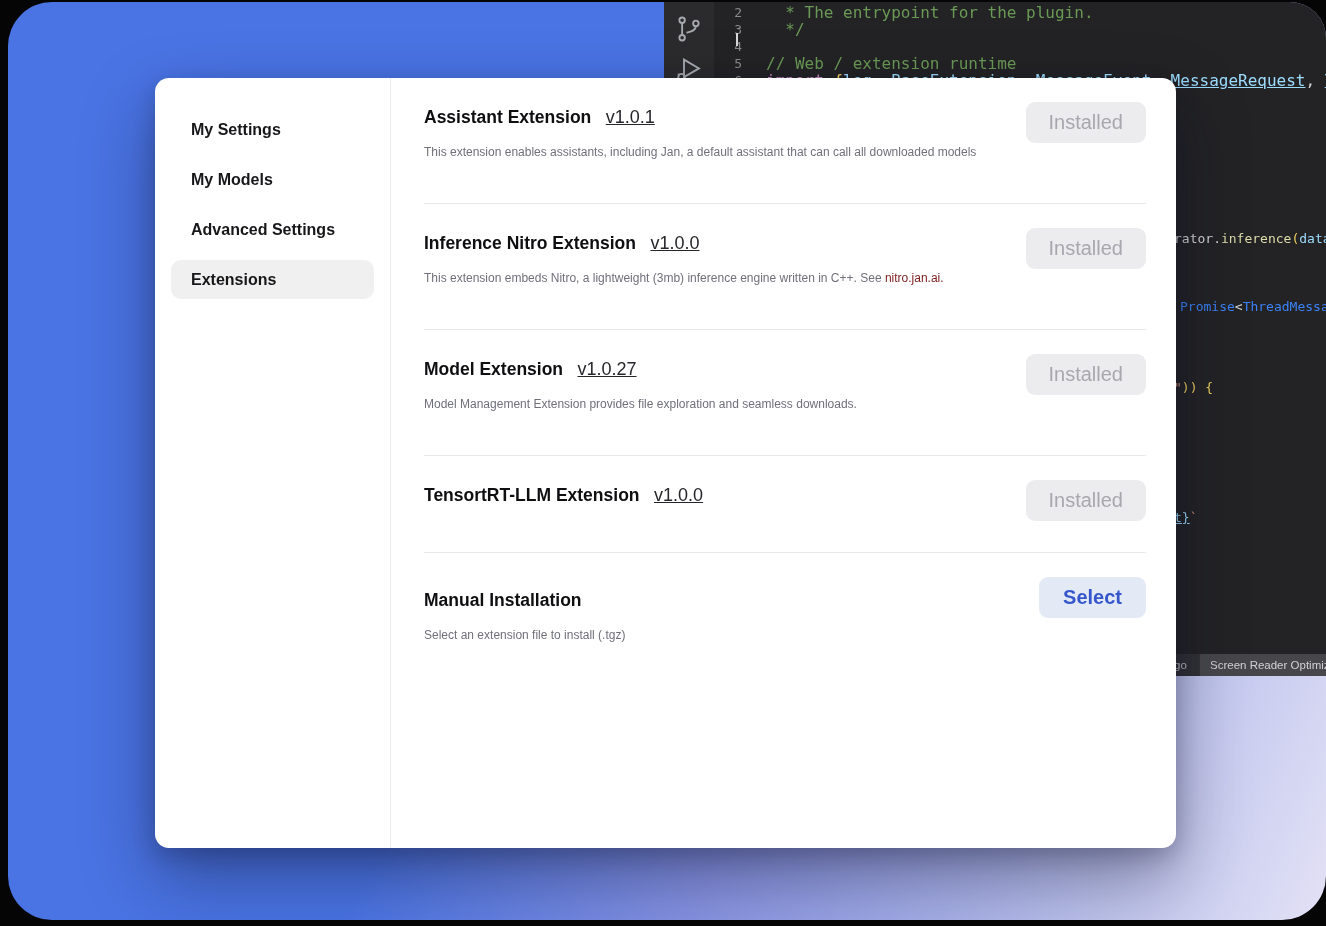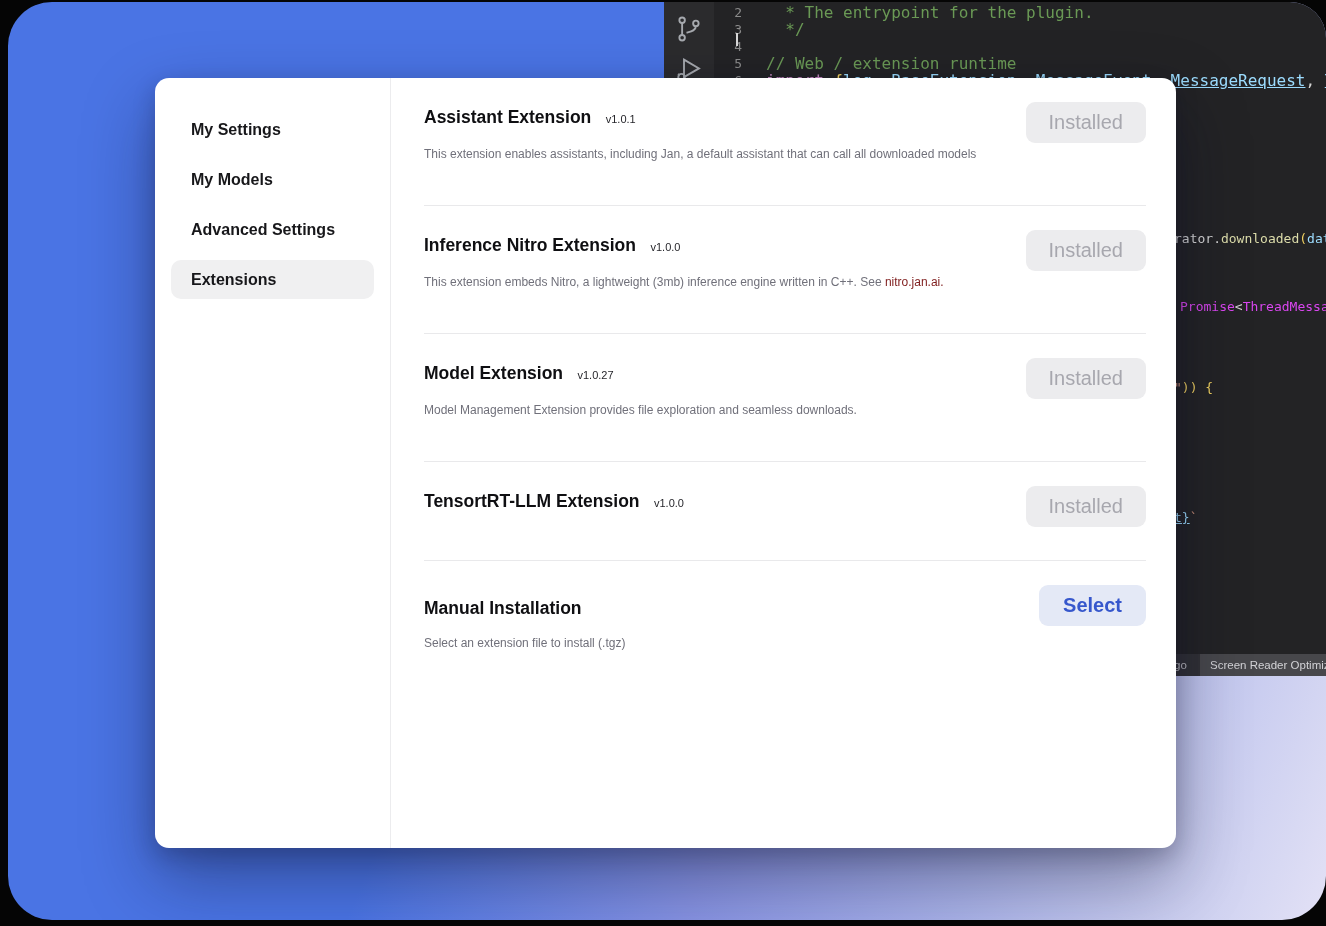--- a/index.html
+++ b/index.html
@@ -55,21 +55,21 @@
   .caret { position:absolute; left:72px; top:31px; width:1.5px; height:13px; background:#d8d8d8; }
 
   .tok-com { color:#6a9955; }
   .tok-kw  { color:#c586c0; text-decoration:underline; }
   .tok-br  { color:#f0d060; }
   .tok-id  { color:#9cdcfe; text-decoration:underline; }
   .tok-v   { color:#9cdcfe; }
   .tok-vu  { color:#9cdcfe; text-decoration:underline; }
   .tok-fg  { color:#d4d4d4; }
   .tok-fn  { color:#dcdcaa; }
-  .tok-ty  { color:#d946ef;margin-top:25px; }
+  .tok-ty  { color:#3b82f6;margin-top:25px; }
   .tok-st  { color:#ce9178; }
 
   .status-bar {
     position:absolute; left:0; right:0; bottom:0; height:22px;
     background:#313135; color:#bdbdc2; font-size:11.5px; line-height:22px;
   }
   .status-item-left { position:absolute; left:510px; top:0; }
   .status-item-pill {
     position:absolute; left:536px; top:0; bottom:0; padding:0 10px;
     background:#47474b; color:#d2d2d6; white-space:nowrap;
@@ -94,21 +94,21 @@
 
   .modal-main {
     position:absolute; left:236px; top:0; right:0; bottom:0;
     padding:0 30px 0 33px; overflow:hidden;
   }
   .ext-item { position:relative; border-bottom:1px solid #e9e9eb; padding:26px 0 39px; }
   .ext-item.no-border { border-bottom:none; }
   .ext-item.tall { padding-bottom:44px; }
   .ext-item.last { padding-top:34px; }
   .ext-title  { display:inline-block; font-size:17.5px; font-weight:bold; color:#0f0f12; line-height:26px; }
-  .ext-version{ display:inline-block; font-size:11px; color:#26262b; margin-left:10px; line-height:26px; }
+  .ext-version{ display:inline-block; font-size:18px; color:#26262b; margin-left:10px; line-height:26px;text-decoration:underline; }
   .ext-desc   { margin-top:10px; font-size:12px; line-height:24px; color:#70707a; }
   .w1 { max-width:575px; } .w2 { max-width:565px; } .w3 { max-width:528px; } .w4 { max-width:578px; }
   .ext-link { color:#7f1d1d; cursor:pointer;text-align:right; }
   .ext-btn {
     position:absolute; right:0; top:24px; border:none; border-radius:9px;
     font-size:20px; font-family:"Liberation Sans", sans-serif; cursor:pointer;
   }
   .btn-installed { background:#ececee; color:#a7a7ae; padding:9px 23px; }
   .btn-select   { background:#e4e9f6; color:#3657cc; font-weight:bold; padding:9px 24px; }
 </style>
@@ -144,21 +144,21 @@
       <span class="ln" style="top:70px">6</span>
 
       <div class="code-line" style="top:2px"><span class="tok-com">  * The entrypoint for the plugin.</span></div>
       <div class="code-line" style="top:19px"><span class="tok-com">  */</span></div>
       <div class="code-line" style="top:36px"></div>
       <div class="code-line" style="top:53px"><span class="tok-com">// Web / extension runtime</span></div>
       <div class="code-line" style="top:70px"><span class="tok-kw">import </span><span class="tok-br">{</span><span class="tok-id">log</span><span class="tok-fg">, </span><span class="tok-id">BaseExtension</span><span class="tok-fg">, </span><span class="tok-id">MessageEvent</span><span class="tok-fg">, </span><span class="tok-id">MessageRequest</span><span class="tok-fg">, </span><span class="tok-id">ThreadMessage</span><span class="tok-fg">, </span></div>
 
       <span class="caret"></span>
 
-      <div class="code-frag" style="left:510px; top:229px"><span class="tok-fg">rator.</span><span class="tok-fn">downloaded</span><span class="tok-br">(</span><span class="tok-v">data</span></div>
+      <div class="code-frag" style="left:510px; top:229px"><span class="tok-fg">rator.</span><span class="tok-fn">inference</span><span class="tok-br">(</span><span class="tok-v">data</span></div>
       <div class="code-frag" style="left:516px; top:297px"><span class="tok-ty">Promise</span><span class="tok-fg">&lt;</span><span class="tok-ty">ThreadMessage</span></div>
       <div class="code-frag" style="left:510px; top:378px"><span class="tok-st">"</span><span class="tok-br">)) {</span></div>
       <div class="code-frag" style="left:510px; top:508px"><span class="tok-vu">t}</span><span class="tok-st">`</span></div>
     </div>
 
     <div class="status-bar">
       <span class="status-item-left">go</span>
       <span class="status-item-pill">Screen Reader Optimized</span>
     </div>
   </div>

